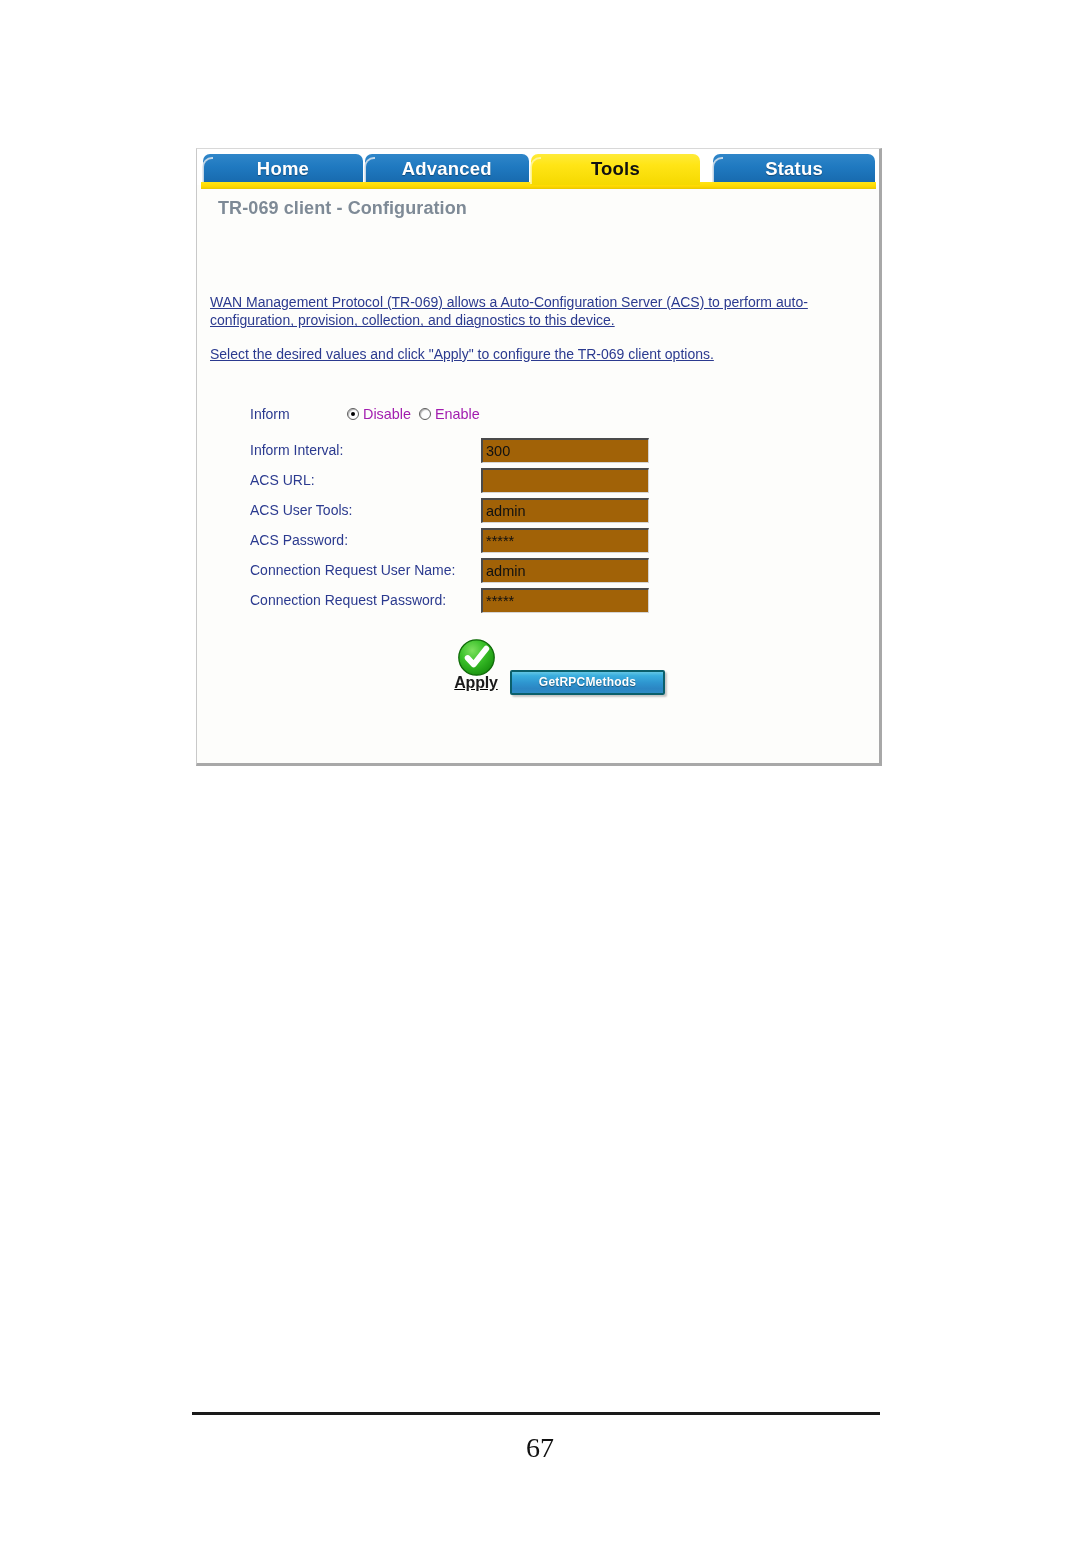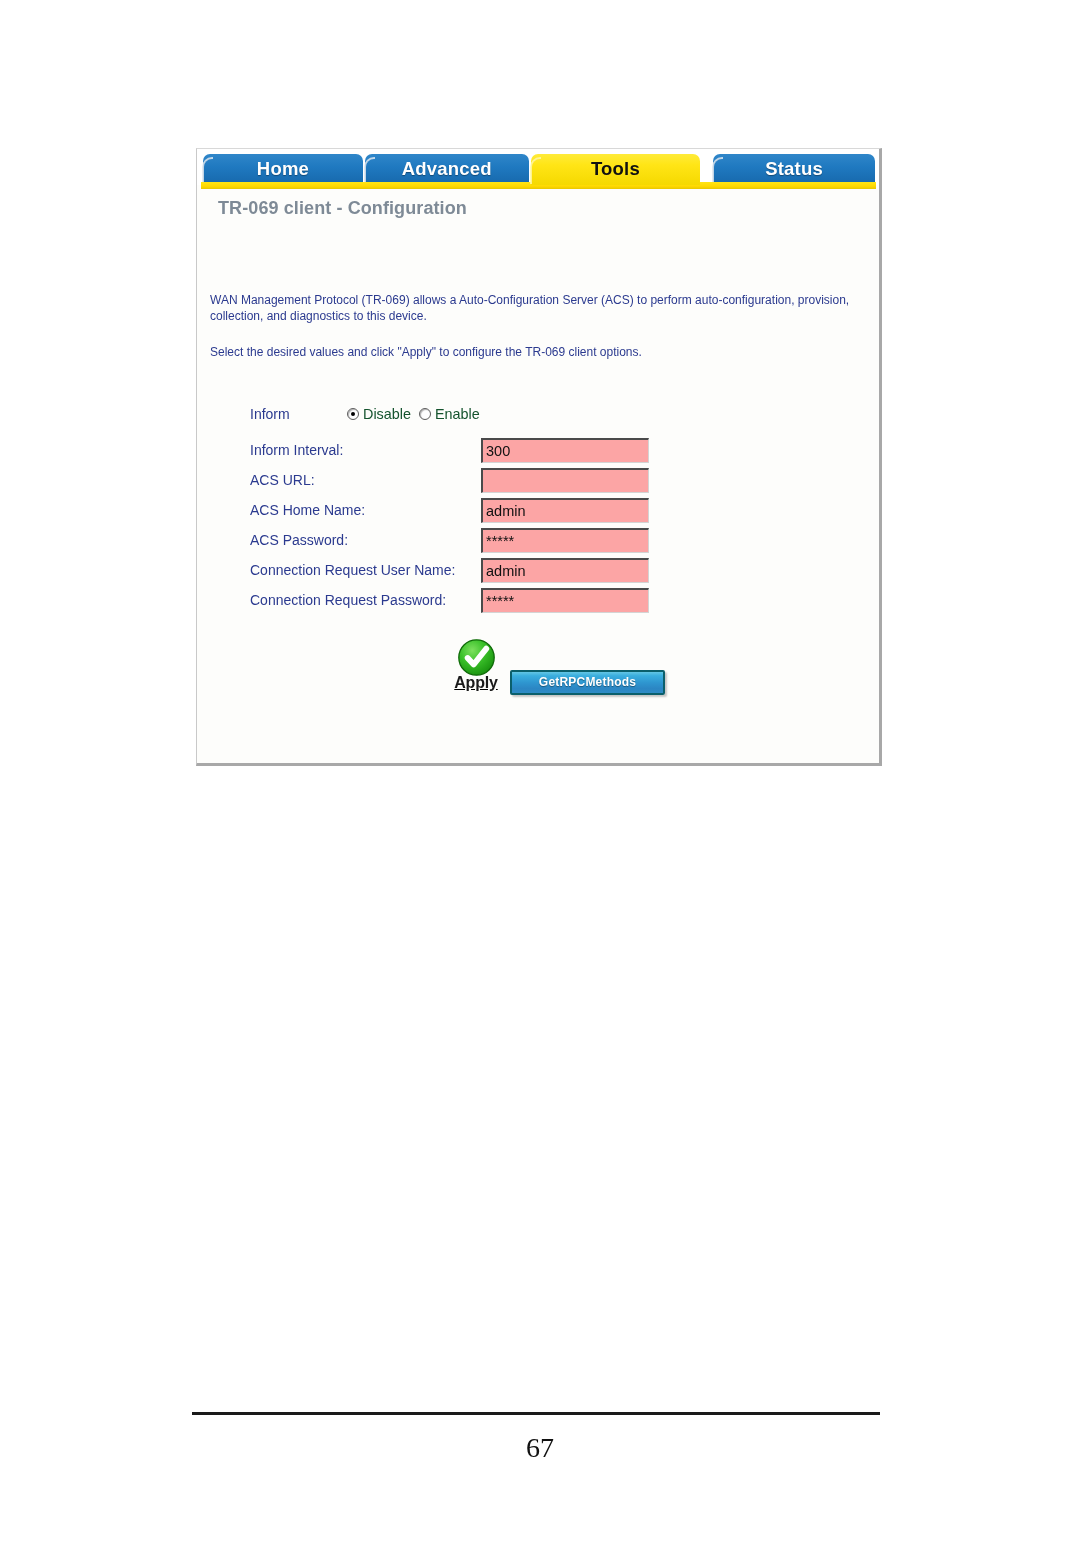--- a/index.html
+++ b/index.html
@@ -110,23 +110,24 @@
     font-size: 18px;
     font-weight: bold;
     color: #7e8a96;
     letter-spacing: 0.1px;
   }
 
   .desc-block {
     position: absolute;
     left: 13px;
     width: 640px;
-    font-size: 12px;
+    font-size: 14px;
     color: #2b3a8f;
     line-height: 1.32;
+    text-decoration: underline;
   }
   #desc-1 { top: 108px; }
   #desc-2 { top: 160px; }
 
   
   #form-area {
     position: absolute;
     left: 0;
     top: 208px;
     width: 100%;
@@ -148,21 +149,21 @@
     position: absolute;
     left: 284px;
   }
   .text-input {
     width: 168px;
     height: 25px;
     font-family: "Liberation Sans", sans-serif;
     font-size: 14.5px;
     color: #111111;
     padding: 1px 2px 1px 3px;
-    background: #fca5a5;
+    background: #a16207;
     border: 1px solid #000000;
     border-top: 2px solid #4a4a4a;
     border-left: 2px solid #4a4a4a;
     border-right: 1px solid #d4d4d4;
     border-bottom: 1px solid #d4d4d4;
     outline: none;
   }
 
   
   #inform-radio-group {
@@ -193,21 +194,21 @@
     position: absolute;
     left: 3px;
     top: 3px;
     width: 4px;
     height: 4px;
     border-radius: 50%;
     background: #000000;
   }
   .radio-label {
     font-size: 14.4px;
-    color: #14532d;
+    color: #a21caf;
   }
 
   
   #button-area {
     position: absolute;
     left: 0;
     top: 452px;
     width: 100%;
     height: 60px;
   }
@@ -336,21 +337,21 @@
       </div>
 
       <div class="form-row">
         <span class="form-label">ACS URL:</span>
         <span class="form-control">
           <input class="text-input" type="text" value="" style="">
         </span>
       </div>
 
       <div class="form-row">
-        <span class="form-label">ACS Home Name:</span>
+        <span class="form-label">ACS User Tools:</span>
         <span class="form-control">
           <input class="text-input" type="text" value="admin" style="">
         </span>
       </div>
 
       <div class="form-row">
         <span class="form-label">ACS Password:</span>
         <span class="form-control">
           <input class="text-input" type="text" value="*****" style="">
         </span>

